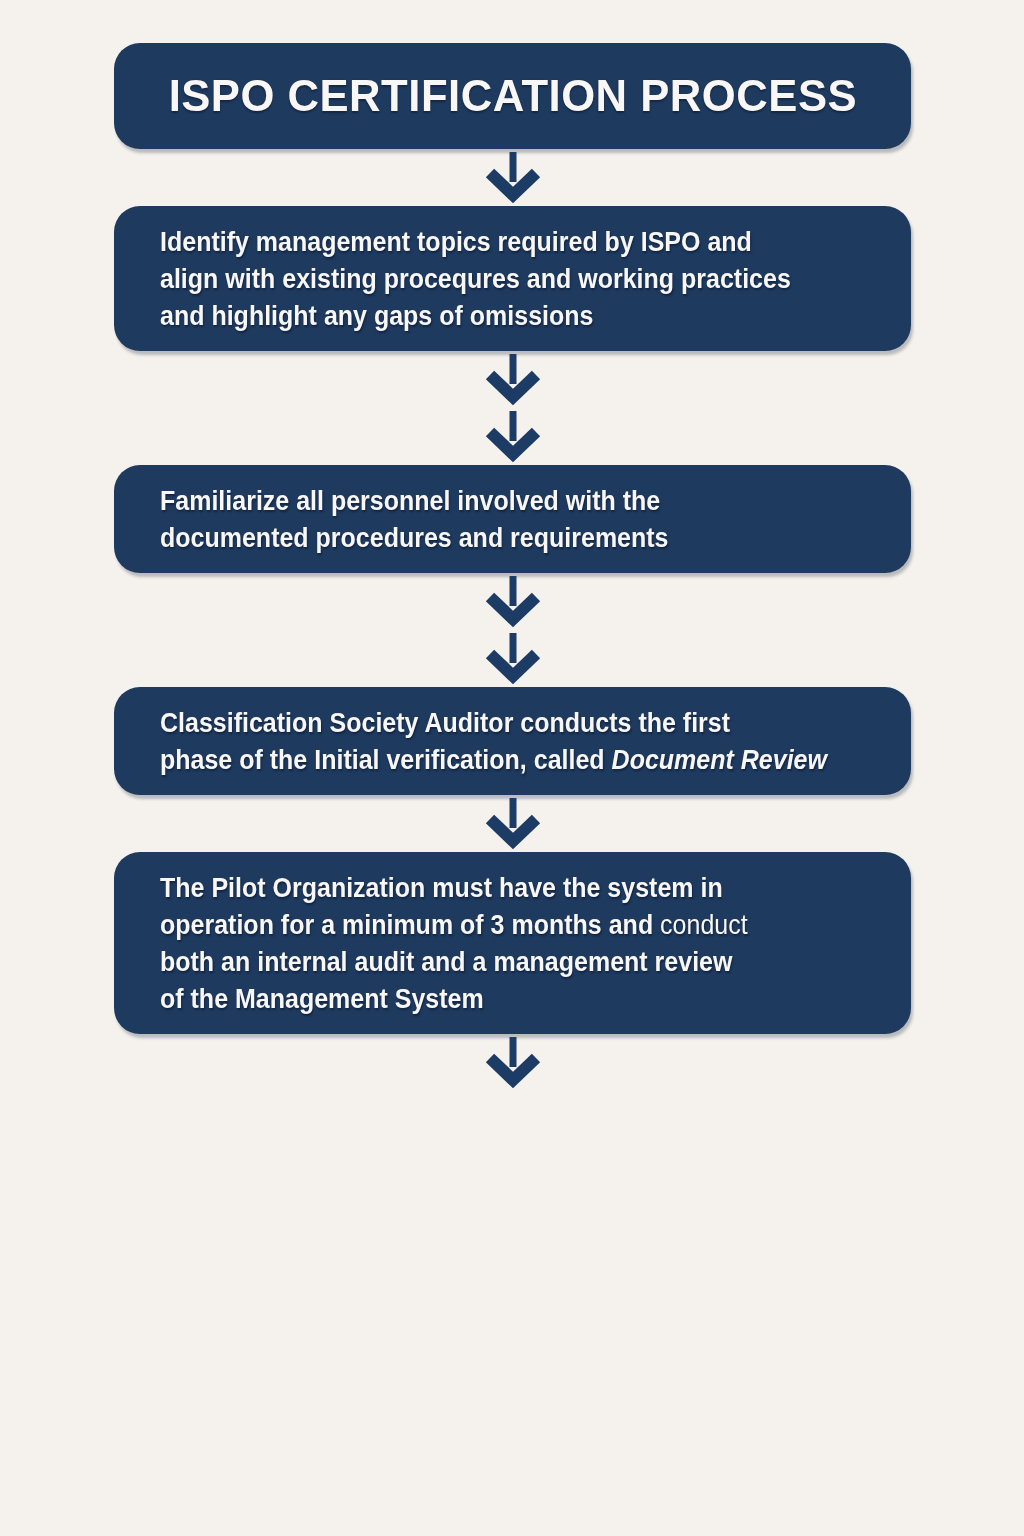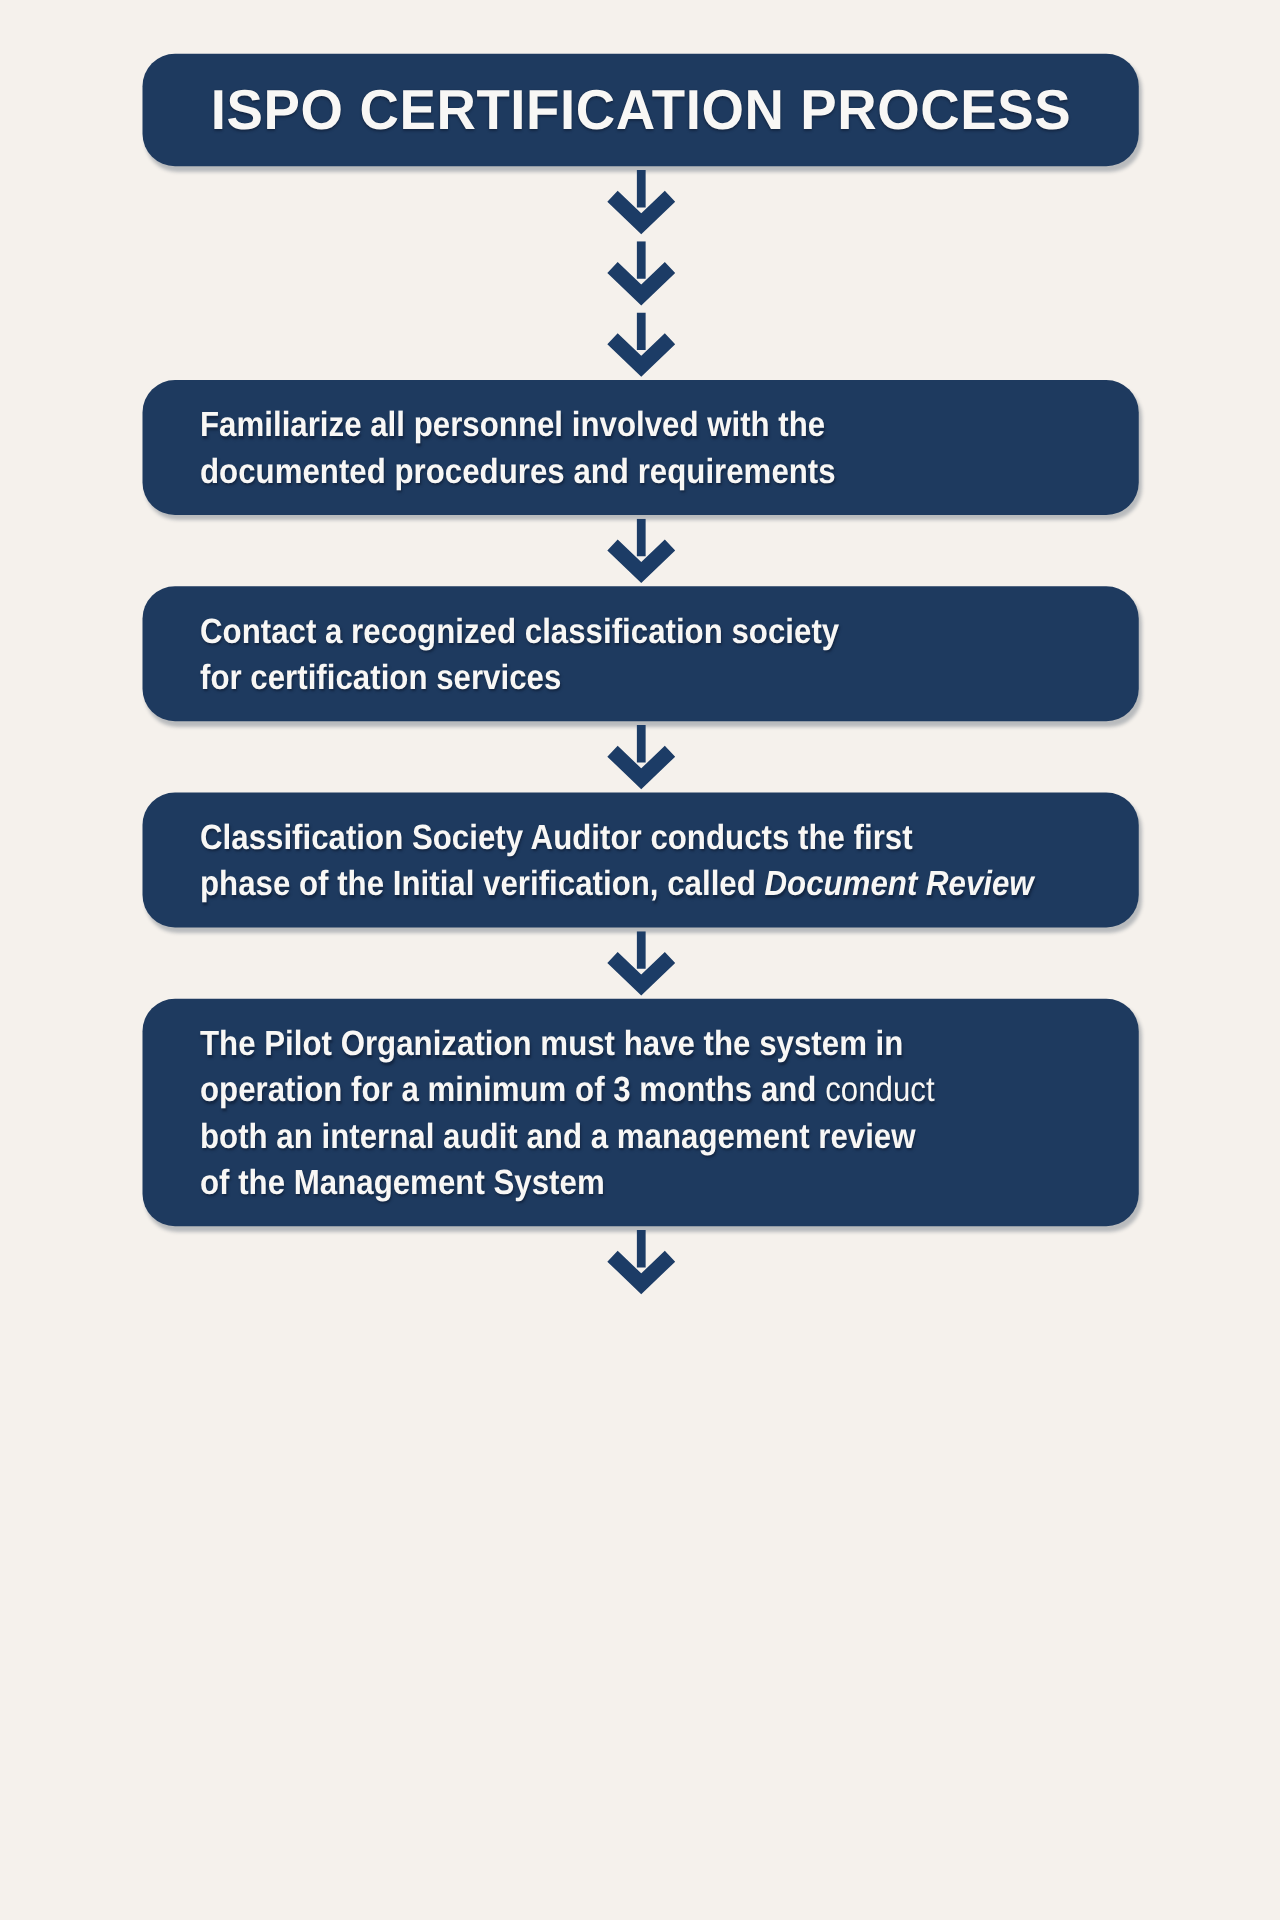--- a/index.html
+++ b/index.html
@@ -19,21 +19,21 @@
   .stack {
     position: absolute;
     left: 114px;
     top: 43px;
     width: 797px;
     display: flex;
     flex-direction: column;
     align-items: stretch;
   }
   .title-box {
-    height: 90px;
+    height: 106px;
     background: var(--box, #1e3a5f);
     border-radius: 26px;
     display: flex;
     align-items: center;
     justify-content: center;
     box-shadow: 2px 4px 3px rgba(30, 45, 70, 0.28);
   }
   .title-text {
     color: #f8f7f5;
     font-size: 45px;
@@ -81,20 +81,27 @@
     <div class="title-box">
       <span class="title-text">ISPO CERTIFICATION PROCESS</span>
     </div>
     <div id="flow">
         <div class="arrow-gap">
           <svg width="56" height="52" viewBox="0 0 56 52">
             <rect x="24.5" y="0" width="7" height="30" fill="#1c3c66"></rect>
             <path d="M5 21 L28 43 L51 21" fill="none" stroke="#1c3c66" stroke-width="12"></path>
           </svg>
         </div>
+        <div class="flow-box">
+          <div class="box-text">
+            <div class="line"><span class="seg-b">Identify management topics required by ISPO and</span></div>
+            <div class="line"><span class="seg-b">align with existing procequres and working practices</span></div>
+            <div class="line"><span class="seg-b">and highlight any gaps of omissions</span></div>
+          </div>
+        </div>
         <div class="arrow-gap">
           <svg width="56" height="52" viewBox="0 0 56 52">
             <rect x="24.5" y="0" width="7" height="30" fill="#1c3c66"></rect>
             <path d="M5 21 L28 43 L51 21" fill="none" stroke="#1c3c66" stroke-width="12"></path>
           </svg>
         </div>
         <div class="arrow-gap">
           <svg width="56" height="52" viewBox="0 0 56 52">
             <rect x="24.5" y="0" width="7" height="30" fill="#1c3c66"></rect>
             <path d="M5 21 L28 43 L51 21" fill="none" stroke="#1c3c66" stroke-width="12"></path>
@@ -104,26 +111,20 @@
           <div class="box-text">
             <div class="line"><span class="seg-b">Familiarize all personnel involved with the</span></div>
             <div class="line"><span class="seg-b">documented procedures and requirements</span></div>
           </div>
         </div>
         <div class="arrow-gap">
           <svg width="56" height="52" viewBox="0 0 56 52">
             <rect x="24.5" y="0" width="7" height="30" fill="#1c3c66"></rect>
             <path d="M5 21 L28 43 L51 21" fill="none" stroke="#1c3c66" stroke-width="12"></path>
           </svg>
-        </div>
-        <div class="flow-box">
-          <div class="box-text">
-            <div class="line"><span class="seg-b">Contact a recognized classification society</span></div>
-            <div class="line"><span class="seg-b">for certification services</span></div>
-          </div>
         </div>
         <div class="arrow-gap">
           <svg width="56" height="52" viewBox="0 0 56 52">
             <rect x="24.5" y="0" width="7" height="30" fill="#1c3c66"></rect>
             <path d="M5 21 L28 43 L51 21" fill="none" stroke="#1c3c66" stroke-width="12"></path>
           </svg>
         </div>
         <div class="flow-box">
           <div class="box-text">
             <div class="line"><span class="seg-b">Classification Society Auditor conducts the first</span></div>

